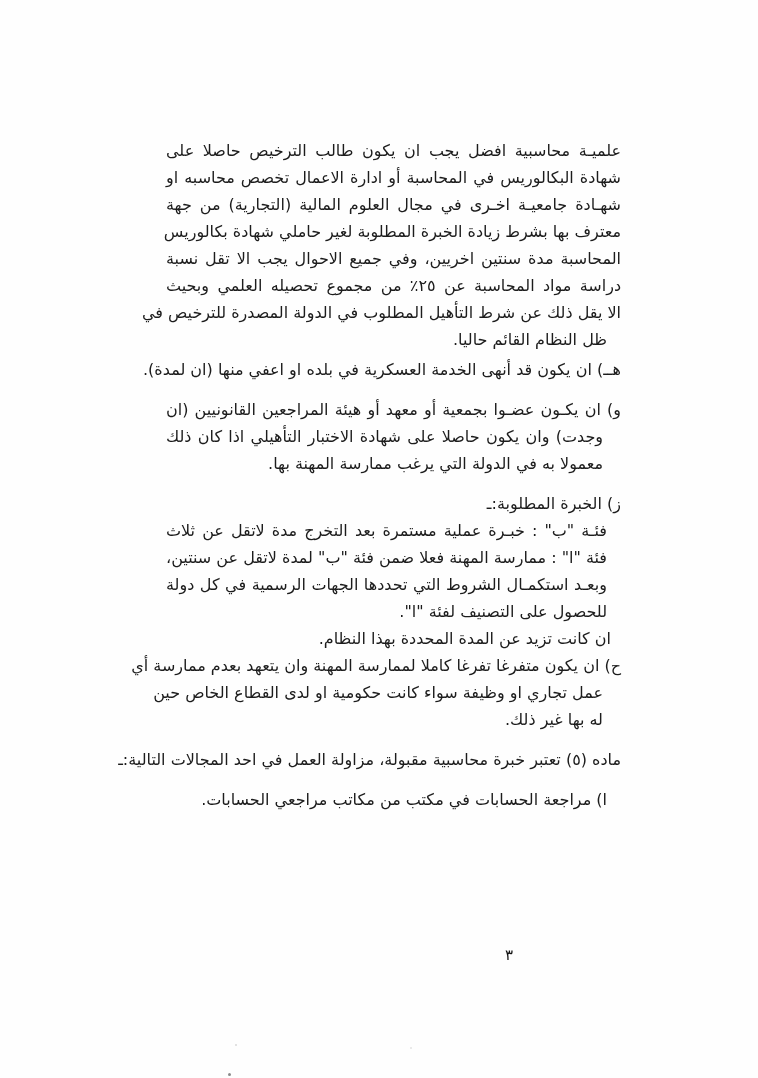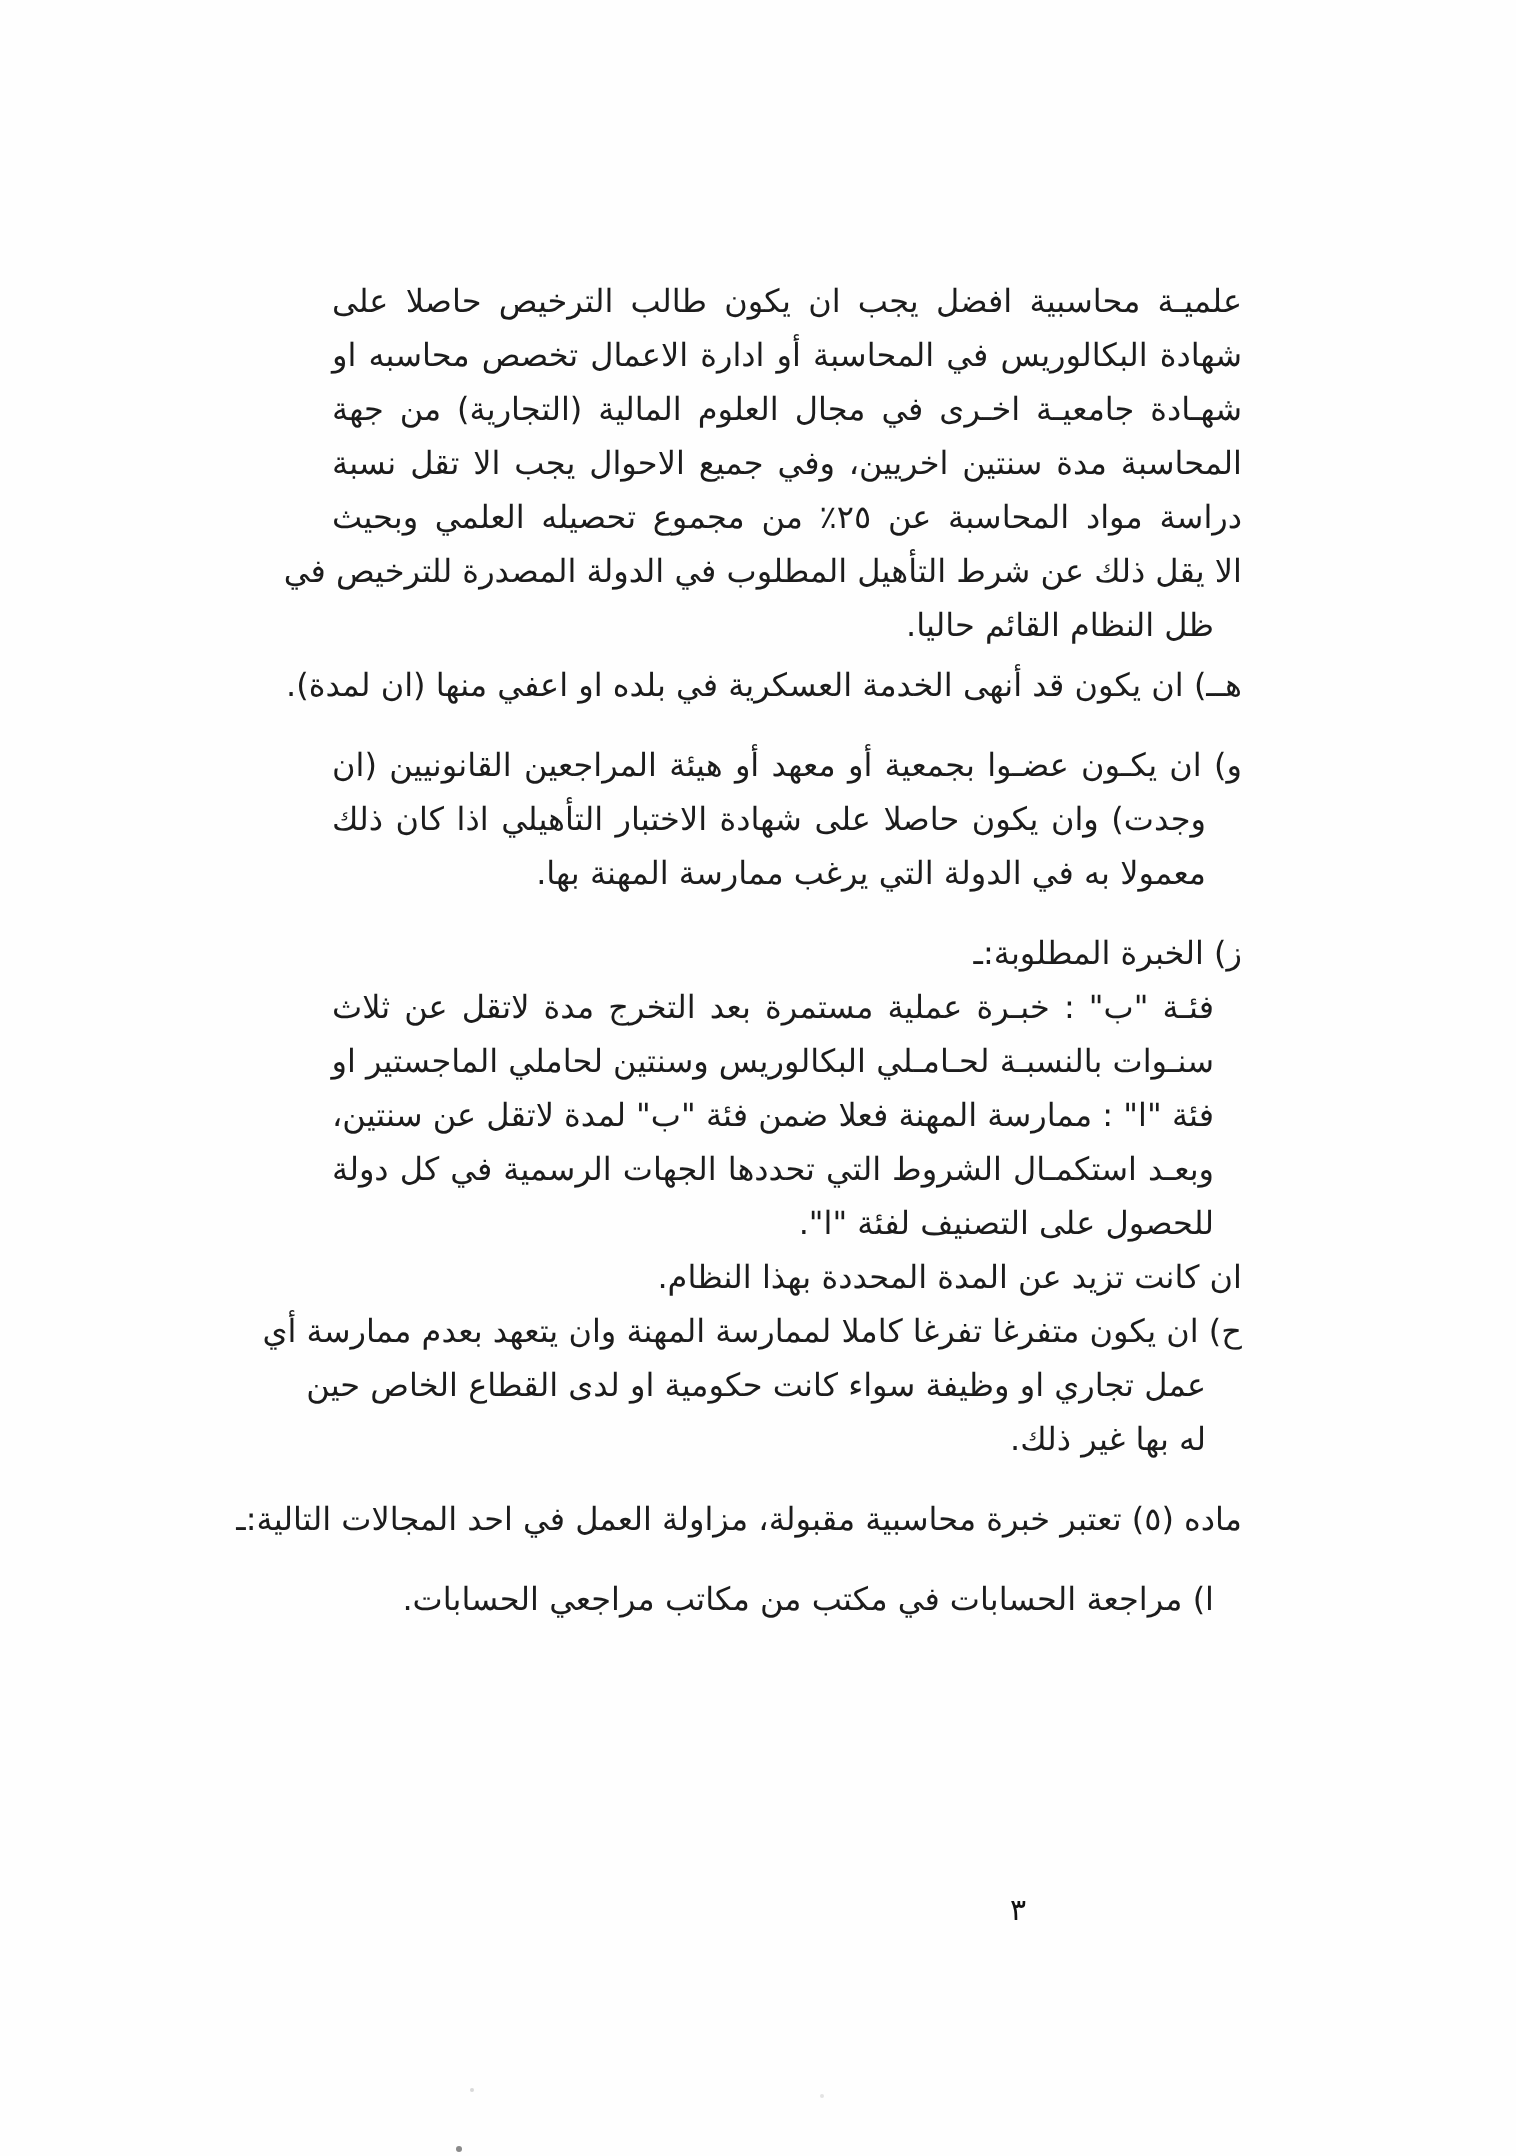--- a/index.html
+++ b/index.html
@@ -35,21 +35,21 @@
     text-align: right;
   }
   
   .tl.fill {
     text-align: justify;
     text-align-last: justify;
   }
   
   .tl.end { text-align: left; text-align-last: right; }
   
-  .ind10 { }
+  .ind10 { margin-right: 10px; }
   .ind14 { margin-right: 14px; }
   .ind18 { margin-right: 18px; }
   .blk-ind14 { margin-right: 14px; }
   .page-number {
     position: absolute;
     top: 946px;
     right: 276px;
     direction: rtl;
     font-size: 15px;
     color: #111;
@@ -66,20 +66,21 @@
 <body>
 
 <div class="page">
 
   <main class="text-block">
 
     <section class="para">
       <div class="tl fill">علميـة محاسبية افضل يجب ان يكون طالب الترخيص حاصلا على</div>
       <div class="tl fill">شهادة البكالوريس في المحاسبة أو ادارة الاعمال تخصص محاسبه او</div>
       <div class="tl fill">شهـادة جامعيـة اخـرى في مجال العلوم المالية (التجارية) من جهة</div>
+      <div class="tl fill">معترف بها بشرط زيادة الخبرة المطلوبة لغير حاملي شهادة بكالوريس</div>
       <div class="tl fill">المحاسبة مدة سنتين اخريين، وفي جميع الاحوال يجب الا تقل نسبة</div>
       <div class="tl fill">دراسة مواد المحاسبة عن ٢٥٪ من مجموع تحصيله العلمي وبحيث</div>
       <div class="tl fill">الا يقل ذلك عن شرط التأهيل المطلوب في الدولة المصدرة للترخيص في</div>
       <div class="tl end ind14">ظل النظام القائم حاليا.</div>
     </section>
 
     <section class="para mt3">
       <div class="tl fill">هــ) ان يكون قد أنهى الخدمة العسكرية في بلده او اعفي منها (ان لمدة).</div>
     </section>
 
@@ -88,21 +89,20 @@
       <div class="tl fill ind18">وجدت) وان يكون حاصلا على شهادة الاختبار التأهيلي اذا كان ذلك</div>
       <div class="tl end ind18">معمولا به في الدولة التي يرغب ممارسة المهنة بها.</div>
     </section>
 
     <section class="para mt2">
       <div class="tl end">ز) الخبرة المطلوبة:ـ</div>
     </section>
 
     <section class="para blk-ind14">
       <div class="tl fill">فئـة "ب" : خبـرة عملية مستمرة بعد التخرج مدة لاتقل عن ثلاث</div>
-      <div class="tl fill">سنـوات بالنسبـة لحـامـلي البكالوريس وسنتين لحاملي الماجستير او</div>
     </section>
 
     <section class="para blk-ind14">
       <div class="tl fill">فئة "ا" : ممارسة المهنة فعلا ضمن فئة "ب" لمدة لاتقل عن سنتين،</div>
       <div class="tl fill">وبعـد استكمـال الشروط التي تحددها الجهات الرسمية في كل دولة</div>
       <div class="tl end">للحصول على التصنيف لفئة "ا".</div>
     </section>
 
     <section class="para">
       <div class="tl end ind10">ان كانت تزيد عن المدة المحددة بهذا النظام.</div>

